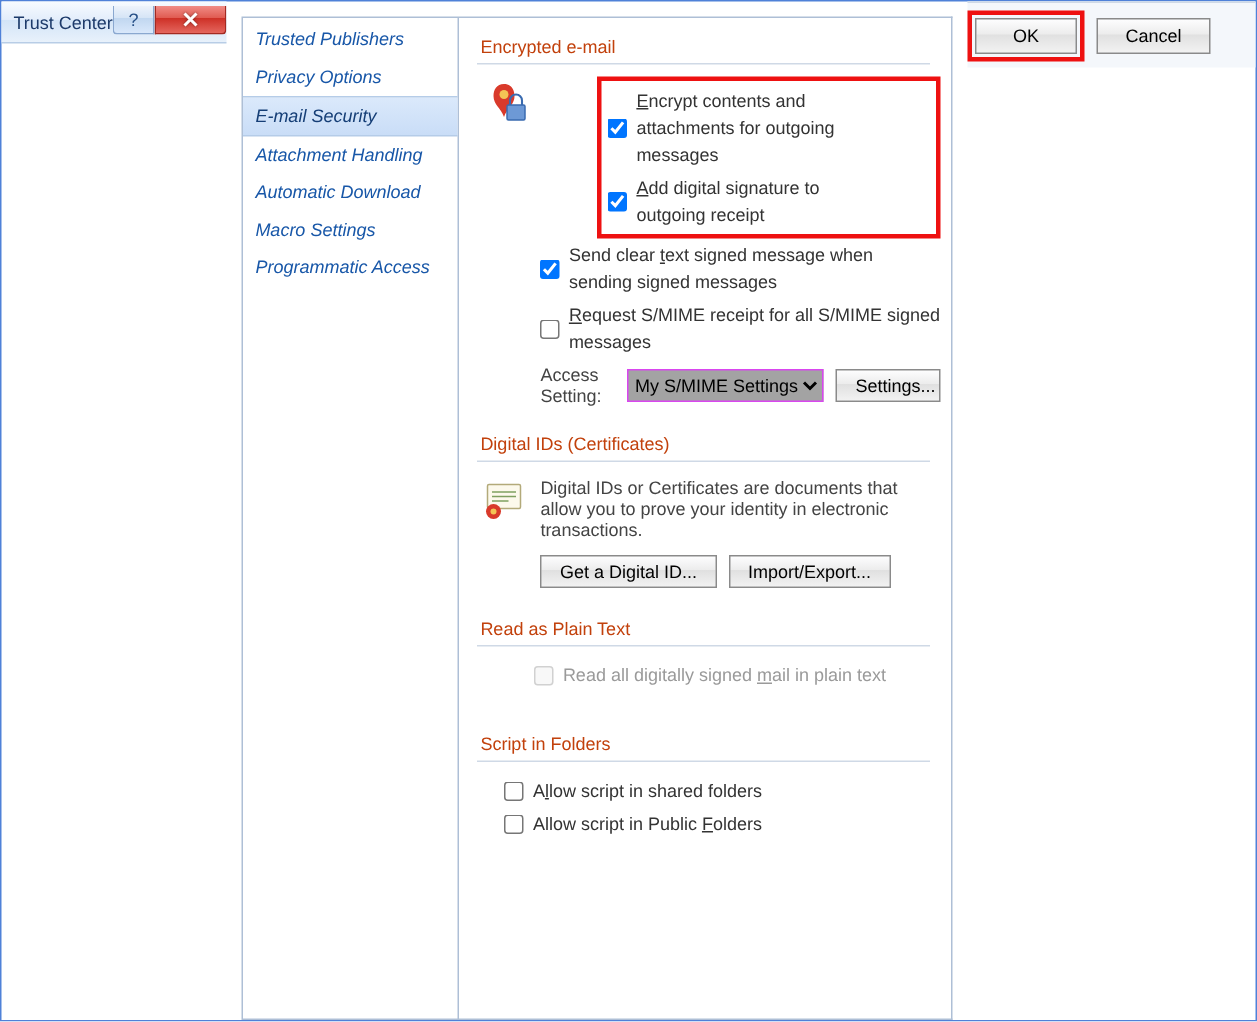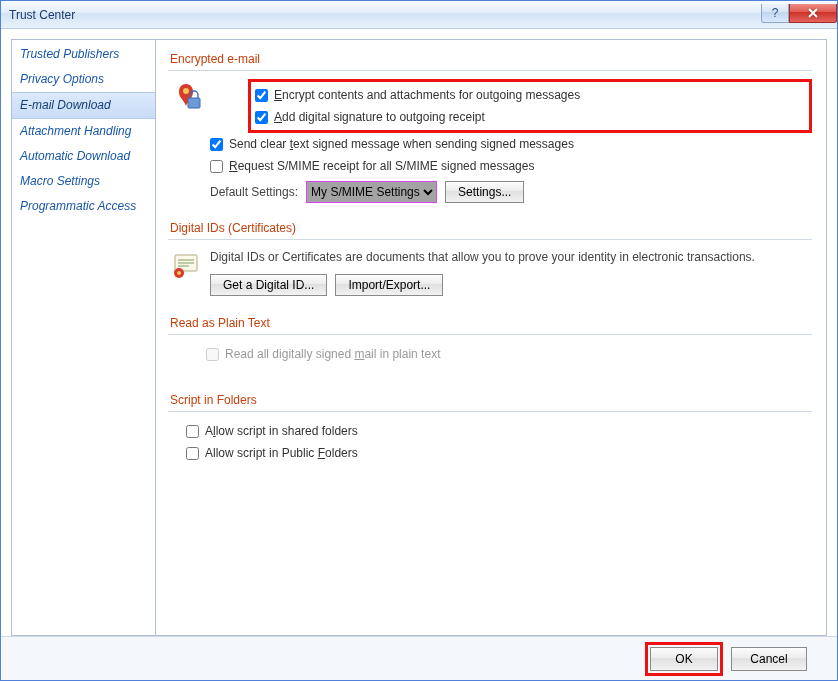--- a/index.html
+++ b/index.html
@@ -1,21 +1,21 @@
 <!DOCTYPE html>
 <html><head>
 <meta charset="utf-8">
 <style>
   * { box-sizing: border-box; font-family: "Segoe UI", Tahoma, sans-serif; font-size: 12px; }
   body { margin: 0; background: #fff; }
   .window {
     width: 838px; height: 681px;
     border: 1px solid #4f81d8;
     position: relative;
-    display: flex; flex-direction: column;
+    display: flex; flex-direction: row;
     background: #fff;
   }
   
   .titlebar {
     height: 28px;
     background: linear-gradient(#f7fbff, #e3edfb 45%, #d3e4f7 46%, #e8f1fb);
     border-bottom: 1px solid #b8cde6;
     display: flex; align-items: center;
     padding-left: 8px;
     color: #1c3a6a;
@@ -132,21 +132,21 @@
       <svg width="12" height="10" viewBox="0 0 12 10">
           <path d="M2 1 L10 9 M10 1 L2 9" stroke="#fff" stroke-width="2"></path>
         </svg>
     </div>
   </div>
 
   <div class="body">
     <div class="sidebar">
       <div class="navitem">Trusted Publishers</div>
       <div class="navitem">Privacy Options</div>
-      <div class="navitem selected">E-mail Download</div>
+      <div class="navitem selected">E-mail Security</div>
       <div class="navitem">Attachment Handling</div>
       <div class="navitem">Automatic Download</div>
       <div class="navitem">Macro Settings</div>
       <div class="navitem">Programmatic Access</div>
     </div>
 
     <div class="content">
 
       <div class="section-head">Encrypted e-mail</div>
       <div class="row">
@@ -171,21 +171,21 @@
           </div>
           <div class="chk-row">
             <input type="checkbox" checked="" style="">
             <label>Send clear <span class="u">t</span>ext signed message when sending signed messages</label>
           </div>
           <div class="chk-row">
             <input type="checkbox" style="">
             <label><span class="u">R</span>equest S/MIME receipt for all S/MIME signed messages</label>
           </div>
           <div class="setting-row">
-            <span>Default Settings:</span>
+            <span>Access Setting:</span>
             <select class="combo">
               <option>My S/MIME Settings</option>
             </select>
             <button class="btn"><span class="u">S</span>ettings...</button>
           </div>
         </div>
       </div>
 
       <div class="section-head" style="margin-top:12px">Digital IDs (Certificates)</div>
       <div class="row">

